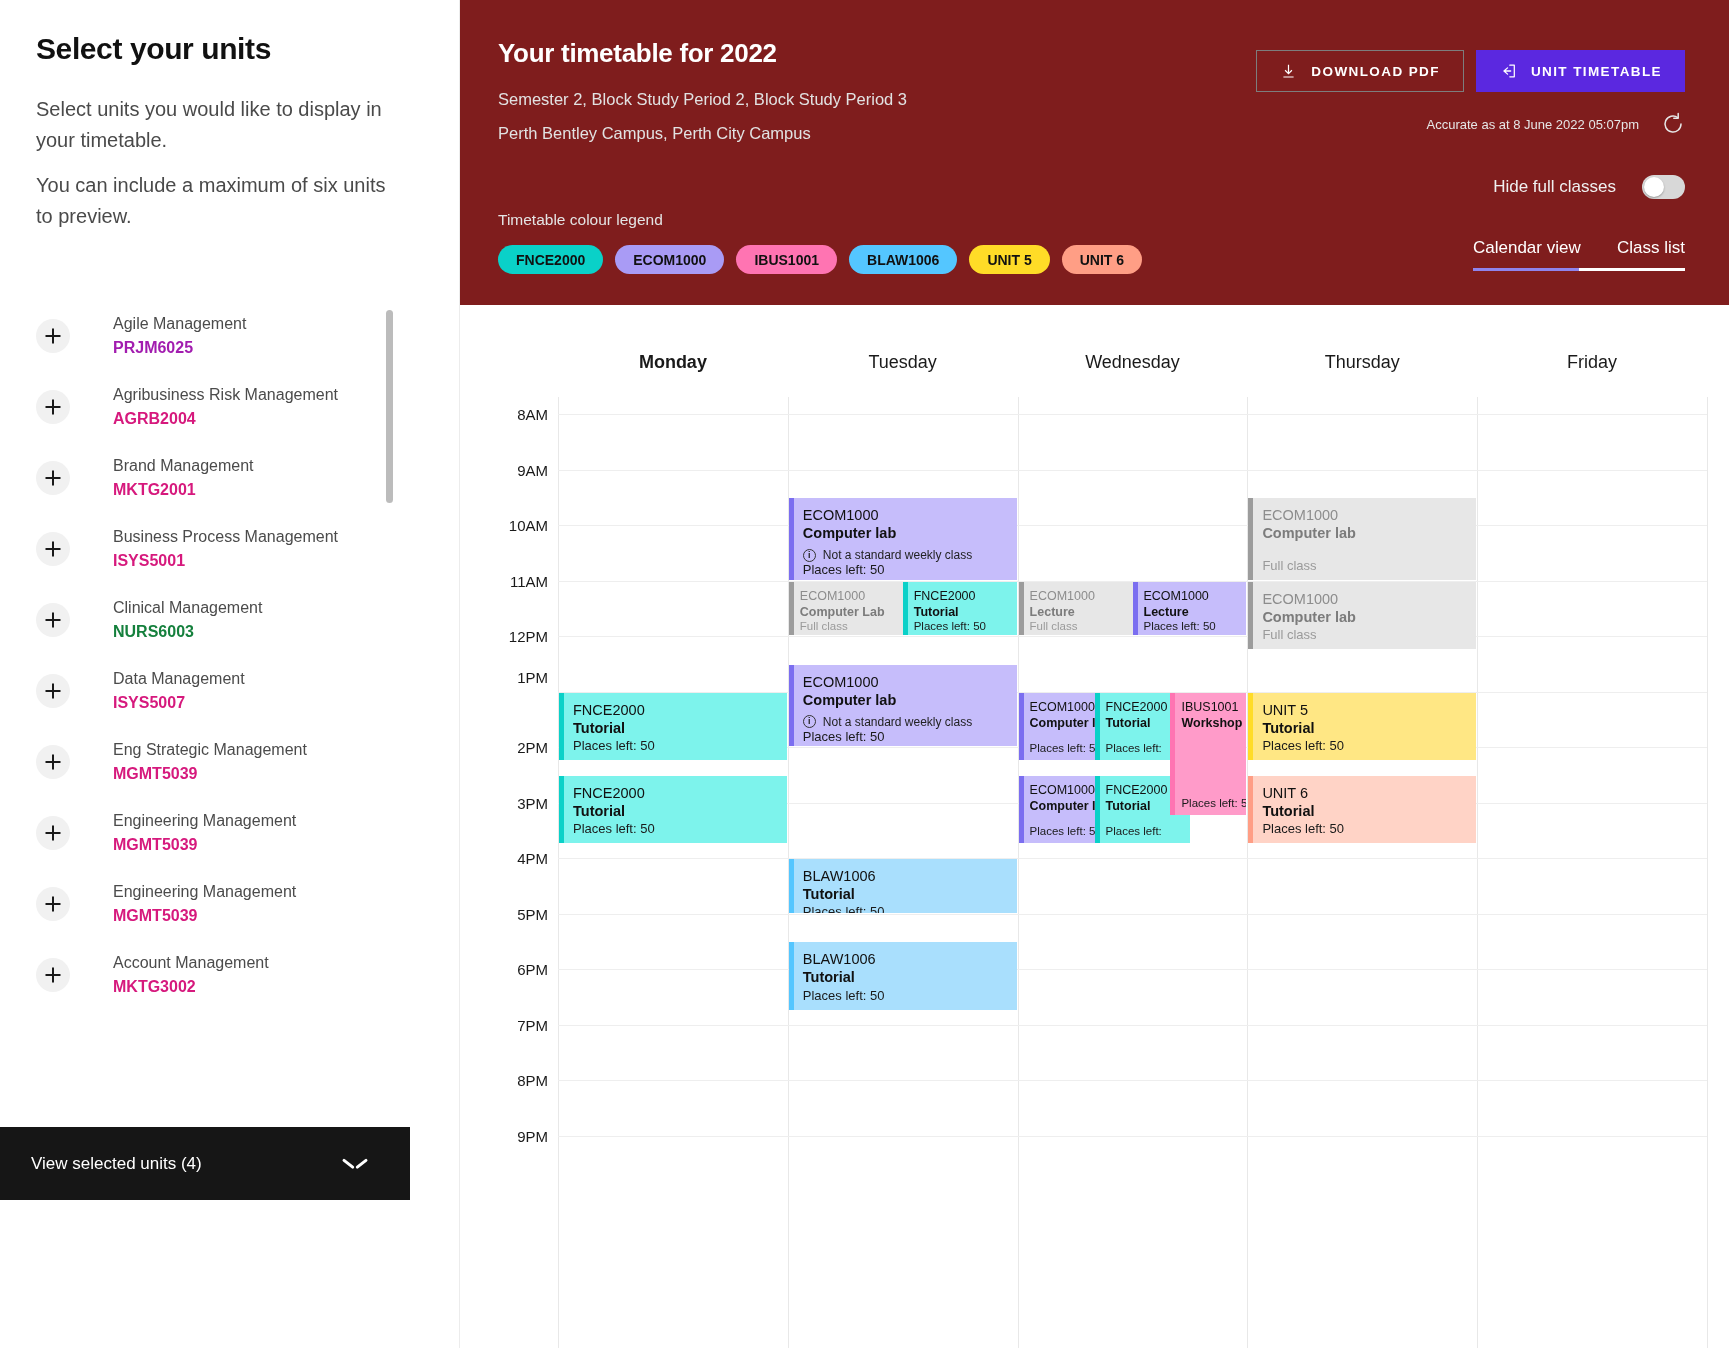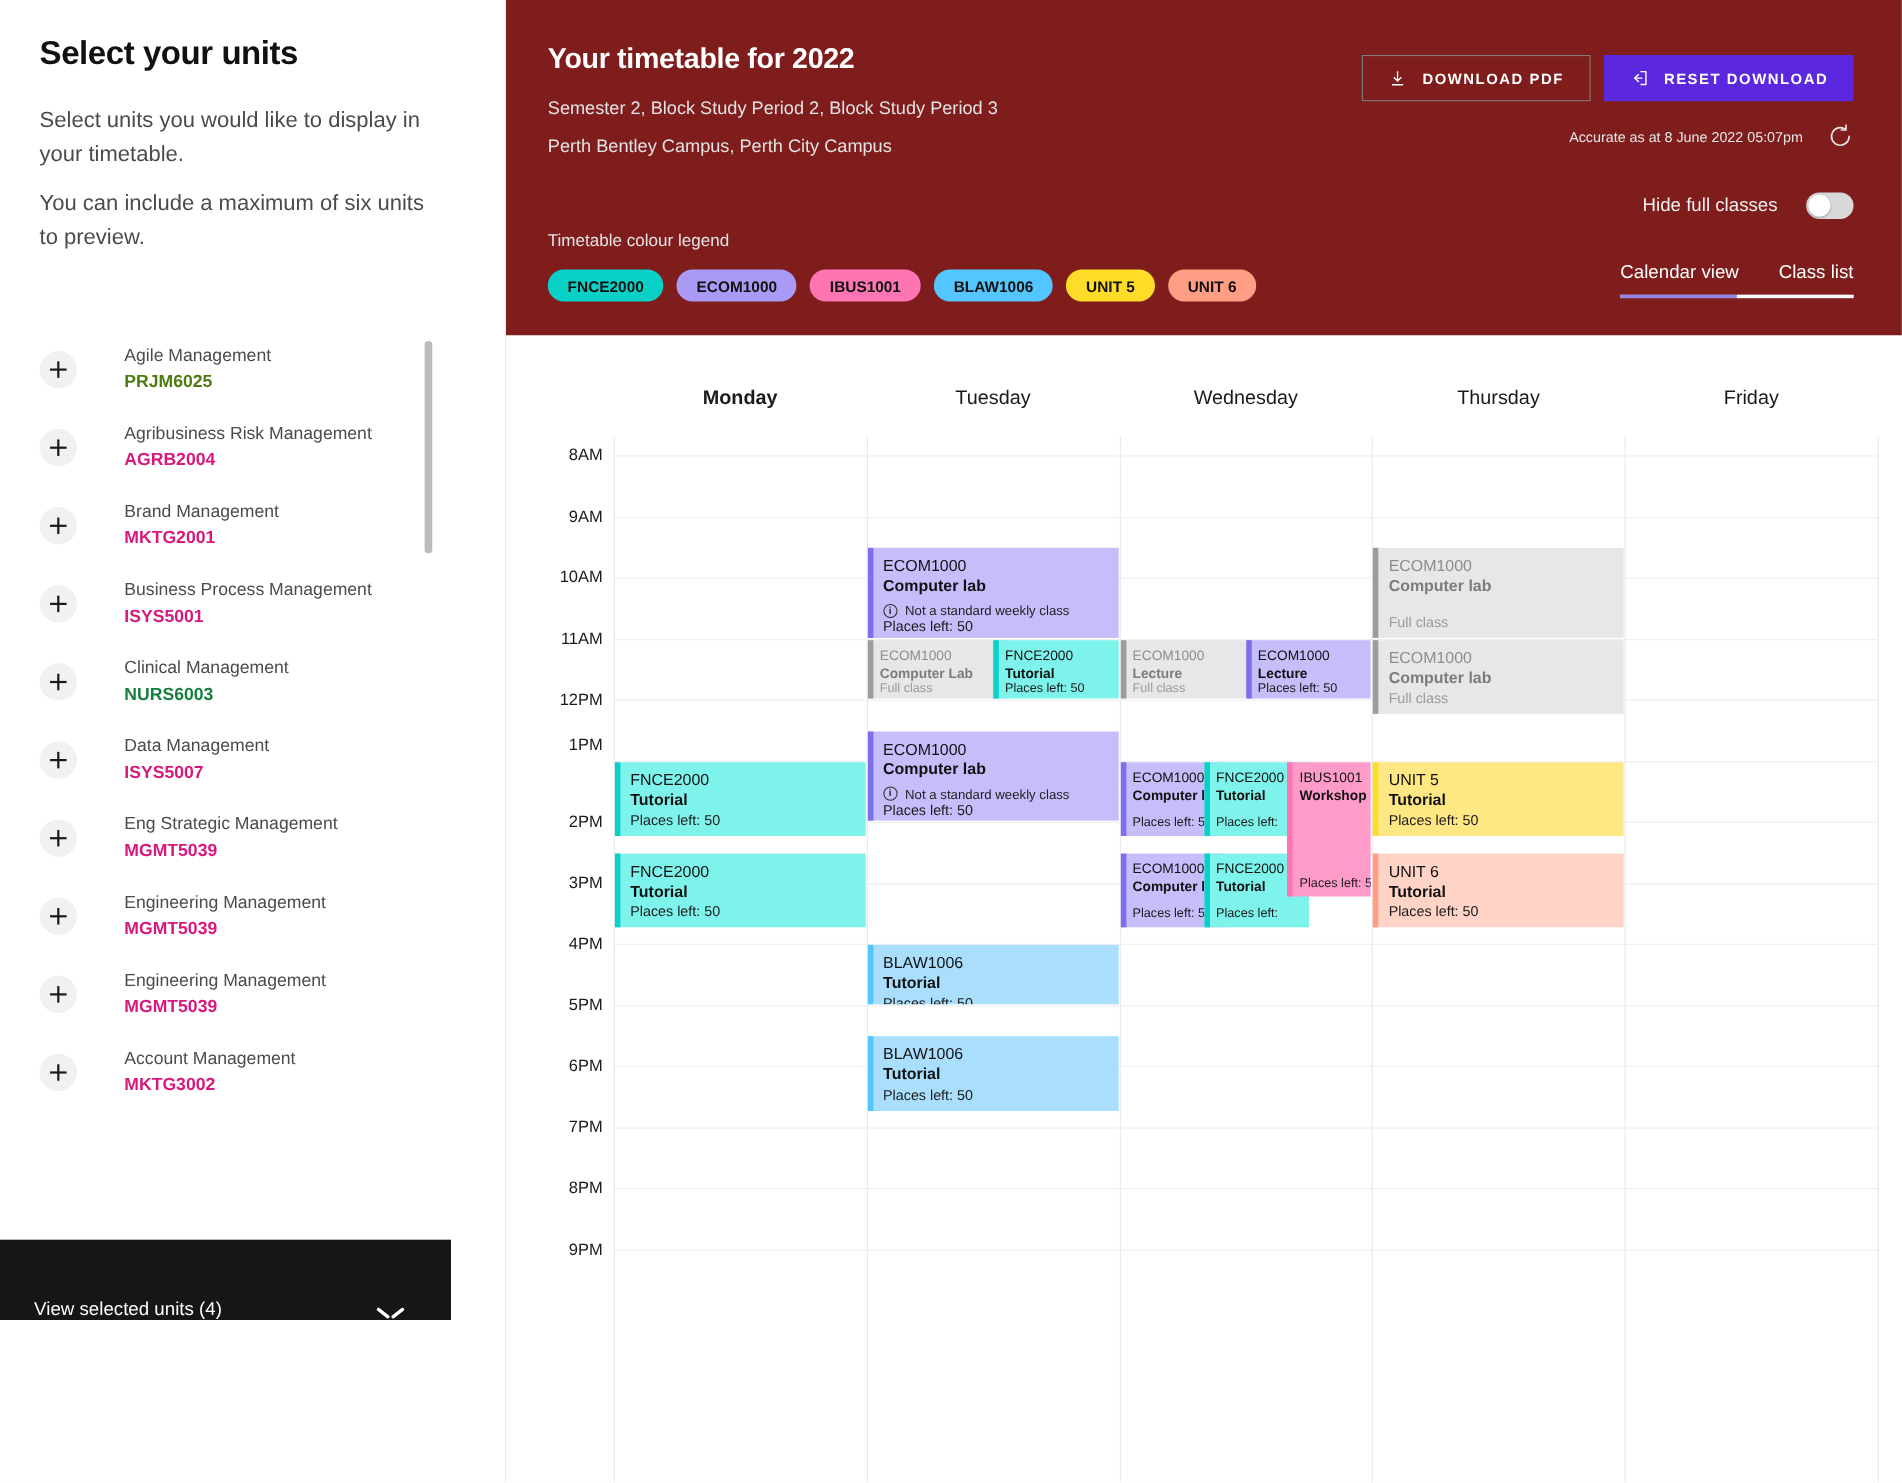--- a/index.html
+++ b/index.html
@@ -51,21 +51,21 @@
     position: absolute; left: 386px; top: 310px;
     width: 7px; height: 193px; border-radius: 4px; background: #bcbcbc;
   }
   .sb-scrolltrack {
     position: absolute; left: 386px; top: 300px;
     width: 7px; height: 900px; border-radius: 4px; background: transparent;
   }
 
   .sb-footer {
     position: absolute; bottom: 148px; left: 0; width: 410px; height: 73px;
-    background: #161616; display: flex; align-items: flex-end;
+    background: #161616; display: flex; align-items: center;
     justify-content: space-between; padding: 0 44px 0 31px; cursor: pointer;
   }
   .sb-footer-label { color: #fff; font-size: 17px; }
   .chev { width: 22px; height: 12px; position: relative; }
   .chev::before, .chev::after {
     content:""; position:absolute; top:0; width: 14px; height: 2.5px; background:#fff; border-radius:2px;
   }
   .chev::before { left: -1px; transform: rotate(38deg); transform-origin: left center; }
   .chev::after  { right: -1px; transform: rotate(-38deg); transform-origin: right center; }
 
@@ -180,21 +180,21 @@
       <p>Select units you would like to display in your timetable.</p>
       <p>You can include a maximum of six units to preview.</p>
     </div>
 
     <div class="unit-scroll">
       <div class="unit-list" id="unit-list">
           <div class="unit-row">
             <button class="plus-btn"></button>
             <div class="unit-text">
               <div class="unit-name">Agile Management</div>
-              <div class="unit-code" style="color: #4d7c0f;">PRJM6025</div>
+              <div class="unit-code" style="color: #a21caf;">PRJM6025</div>
             </div>
           </div>
           <div class="unit-row">
             <button class="plus-btn"></button>
             <div class="unit-text">
               <div class="unit-name">Agribusiness Risk Management</div>
               <div class="unit-code" style="color: rgb(214, 25, 125);">AGRB2004</div>
             </div>
           </div>
           <div class="unit-row">
@@ -275,21 +275,21 @@
         <button class="btn btn-outline">
           <svg class="ico" width="17" height="17" viewBox="0 0 20 20">
             <path d="M10 2 L10 12 M6 8.5 L10 12.5 L14 8.5 M4 16.5 L16 16.5" fill="none" stroke="#fff" stroke-width="1.4"></path>
           </svg>
           <span>DOWNLOAD PDF</span>
         </button>
         <button class="btn btn-primary">
           <svg class="ico" width="18" height="18" viewBox="0 0 20 20">
             <path d="M12 3.5 L17 3.5 L17 16.5 L12 16.5 M9.5 6.5 L5.5 10 L9.5 13.5 M5.5 10 L13 10" fill="none" stroke="#fff" stroke-width="1.4" stroke-linejoin="round" stroke-linecap="round"></path>
           </svg>
-          <span>RESET DOWNLOAD</span>
+          <span>UNIT TIMETABLE</span>
         </button>
       </div>
 
       <div class="hd-accurate">
         <span>Accurate as at 8 June 2022 05:07pm</span>
         <svg class="refresh-ico" viewBox="0 0 24 24">
           <path d="M20 12 a8 8 0 1 1 -3.2 -6.4" fill="none" stroke="#e6e6e6" stroke-width="1.5" stroke-linecap="round"></path>
           <path d="M17.2 1.6 L17.2 6.2 L12.8 6.2" fill="none" stroke="#e6e6e6" stroke-width="1.5" stroke-linecap="round" stroke-linejoin="round"></path>
         </svg>
       </div>

